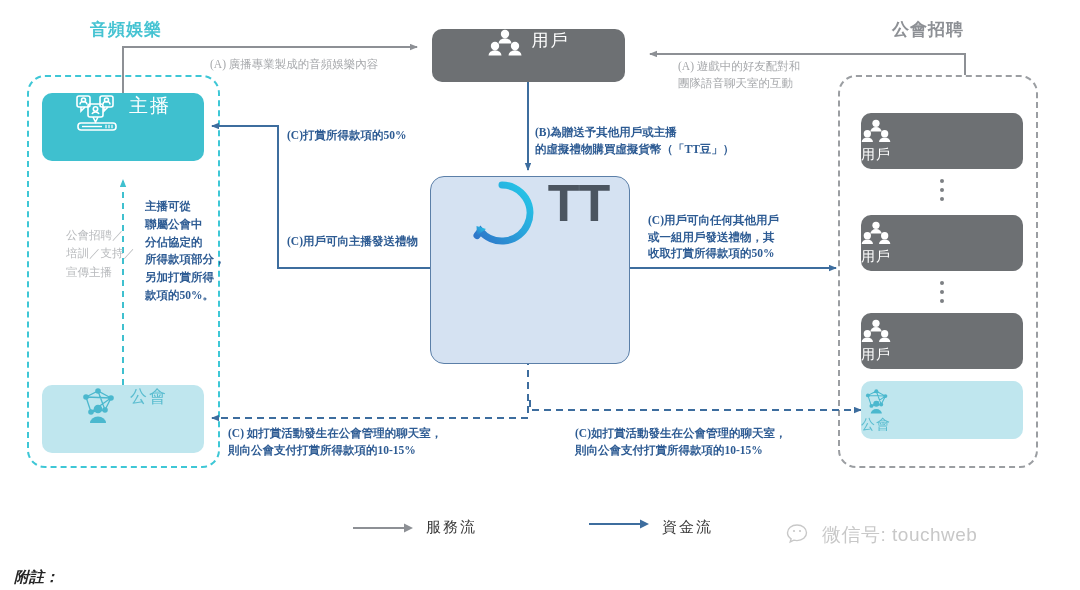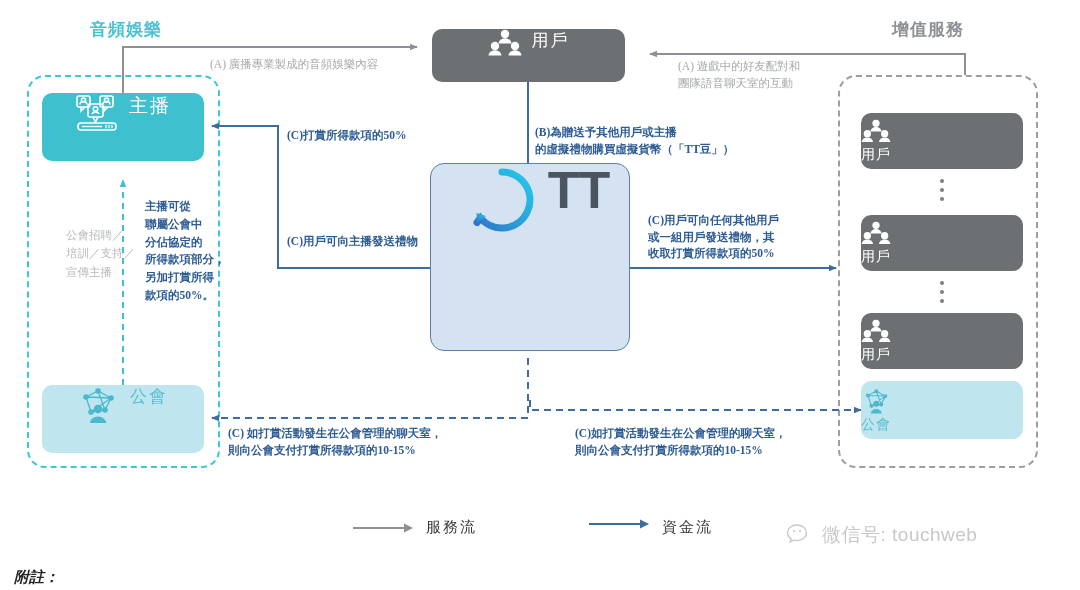--- a/index.html
+++ b/index.html
@@ -100,21 +100,21 @@
   svg{display:block;overflow:visible;}
   .dots{display:flex;flex-direction:column;align-items:center;gap:5px;}
   .dot{width:4px;height:4px;border-radius:50%;background:#7d8084;}
 </style>
 </head>
 <body>
 
 <div id="stage">
 
   <div class="abs section-title title-audio">音頻娛樂</div>
-  <div class="abs section-title title-vas">增值服務</div>
+  <div class="abs section-title title-vas">公會招聘</div>
 
   <div class="abs dash-group" style="left:27px;top:75px;width:193px;height:393px;"></div>
   <div class="abs dash-group-gray" style="left:838px;top:75px;width:200px;height:393px;"></div>
 
   <svg class="abs" style="left:0;top:0;width:1080px;height:590px;">
     <defs>
       <marker id="arrGray" markerWidth="8" markerHeight="8" refX="7" refY="3.2" orient="auto" markerUnits="userSpaceOnUse">
         <path d="M0,0 L8,3.2 L0,6.4 z" fill="#8d9095"></path>
       </marker>
       <marker id="arrBlue" markerWidth="8" markerHeight="8" refX="7" refY="3.2" orient="auto" markerUnits="userSpaceOnUse">
@@ -176,21 +176,21 @@
           <circle cx="7" cy="17" r="4.2"></circle>
           <path d="M0.5,26.5 a6.5,5.2 0 0 1 13,0 z"></path>
           <circle cx="27" cy="17" r="4.2"></circle>
           <path d="M20.5,26.5 a6.5,5.2 0 0 1 13,0 z"></path>
         </g>
       </svg>
     </span>
     <span class="box-label">用戶</span>
   </div>
 
-  <div class="abs box box-tt" style="left:430px;top:163px;width:200px;height:188px;padding-left:15px;">
+  <div class="abs box box-tt" style="left:430px;top:176px;width:200px;height:188px;padding-left:15px;">
     <span>
       <svg width="72" height="72" viewBox="0 0 72 72">
         <defs>
           <linearGradient id="ttg" x1="0" y1="1" x2="1" y2="0">
             <stop offset="0%" stop-color="#2f74c8"></stop>
             <stop offset="55%" stop-color="#29a8dd"></stop>
             <stop offset="100%" stop-color="#24c9e8"></stop>
           </linearGradient>
         </defs>
         <path d="M36,8 a28,28 0 1 1 -21.5,46 L11,58.5" fill="none" stroke="url(#ttg)" stroke-width="7" stroke-linecap="round"></path>

